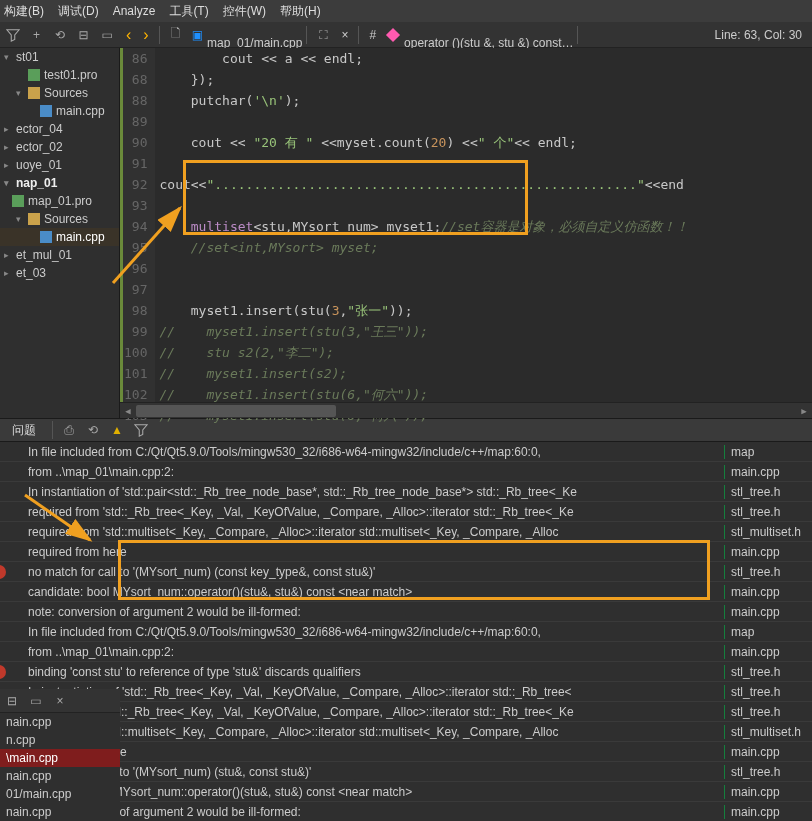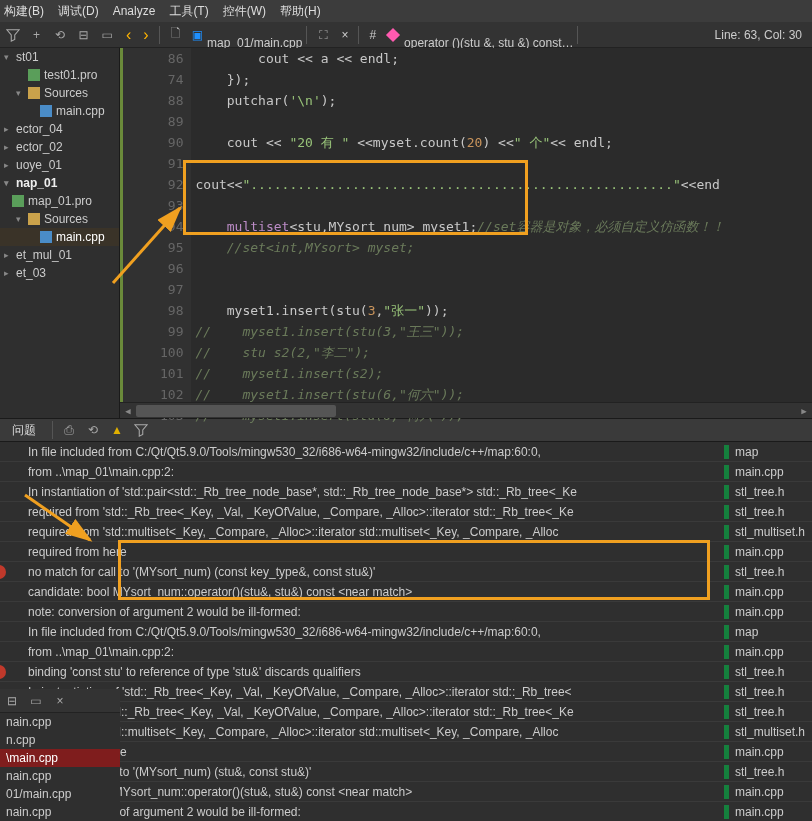--- a/index.html
+++ b/index.html
@@ -28,21 +28,21 @@
 .tree-row.bold { font-weight:bold; color:#eee; }
 .tri { color:#888; font-size:9px; width:8px; display:inline-block; }
 .fi { width:12px; height:12px; display:inline-block; }
 .fi-fold { background:#caa24b; }
 .fi-pro { background:#5a9e5a; }
 .fi-cpp { background:#4a8cc7; }
 
 
 .editor { flex:1; background:#2b2b2b; display:flex; position:relative; font-family:Consolas,monospace; font-size:13px; }
 .gutter { background:#313131; color:#666; text-align:right; padding:0 8px 0 4px; line-height:21px; }
-.gutter div { height:21px;padding-left:36px; }
+.gutter div { height:21px; }
 .code { flex:1; padding-left:4px; line-height:21px; white-space:pre; color:#c8c8c8; position:relative; }
 .code .ln { height:21px; }
 .str { color:#98c379; }
 .num { color:#c9945c; }
 .type { color:#bc8cc7; }
 .cmt { color:#6a7a5a; font-style:italic; }
 .op { color:#c8c8c8; }
 .leftbar { position:absolute; left:0; top:0; width:3px; height:100%; background:#6a8a3a; }
 .hscroll { position:absolute; left:0; right:0; bottom:0; height:16px; background:#333; border-top:1px solid #222; }
 .hscroll .thumb { position:absolute; left:0; top:2px; height:12px; width:200px; background:#555; border-radius:2px; }
@@ -51,21 +51,21 @@
 
 .hl-box { position:absolute; border:3px solid #f0a020; pointer-events:none; }
 .hl-arrow { position:absolute; pointer-events:none; }
 
 
 .problems-hdr { background:#3a3a3a; height:24px; display:flex; align-items:center; border-top:1px solid #1a1a1a; border-bottom:1px solid #1a1a1a; }
 .problems-tab { padding:4px 12px; color:#ddd;text-align:right; }
 .problems { background:#2f2f2f; font-size:12px; }
 .prow { display:flex; align-items:center; height:20px; border-bottom:1px solid #3a3a3a; padding-left:8px; }
 .prow .msg { flex:1; padding-left:20px; white-space:nowrap; overflow:hidden; text-overflow:ellipsis; color:#ccc; }
-.prow .file { width:88px; color:#ccc; white-space:nowrap; overflow:hidden; border-left:5px solid #15803d; padding-left:6px; }
+.prow .file { width:88px; color:#ccc; white-space:nowrap; overflow:hidden; border-left:1px solid #15803d; padding-left:6px; }
 .err-icon { width:14px; height:14px; border-radius:50%; background:#c0392b; color:#fff; font-size:10px; display:flex; align-items:center; justify-content:center; margin-left:-16px; margin-right:2px; font-weight:bold; }
 
 
 .openfiles { position:absolute; left:0; bottom:0; width:120px; background:#2f2f2f; }
 .of-tool { height:24px; background:#333; display:flex; align-items:center; border-bottom:1px solid #222; }
 .of-row { padding:2px 6px; color:#ccc; white-space:nowrap; }
 .of-row.sel { background:#7f1d1d; color:#fff; }
 
 
 .diamond { display:inline-block; width:10px; height:10px; background:#ff5ab0; transform:rotate(45deg); margin:0 6px; }
@@ -172,21 +172,21 @@
       </div>
       <div class="tree-row" style="padding-left: 4px;">
         <span class="tri">▸</span>
         <span>et_03</span>
       </div>
     </div>
   <div class="editor">
     <div class="leftbar"></div>
     <div class="gutter" id="gutter">
         <div>86</div>
-        <div>74</div>
+        <div>68</div>
         <div>88</div>
         <div>89</div>
         <div>90</div>
         <div>91</div>
         <div>92</div>
         <div>93</div>
         <div>94</div>
         <div>95</div>
         <div>96</div>
         <div>97</div>

